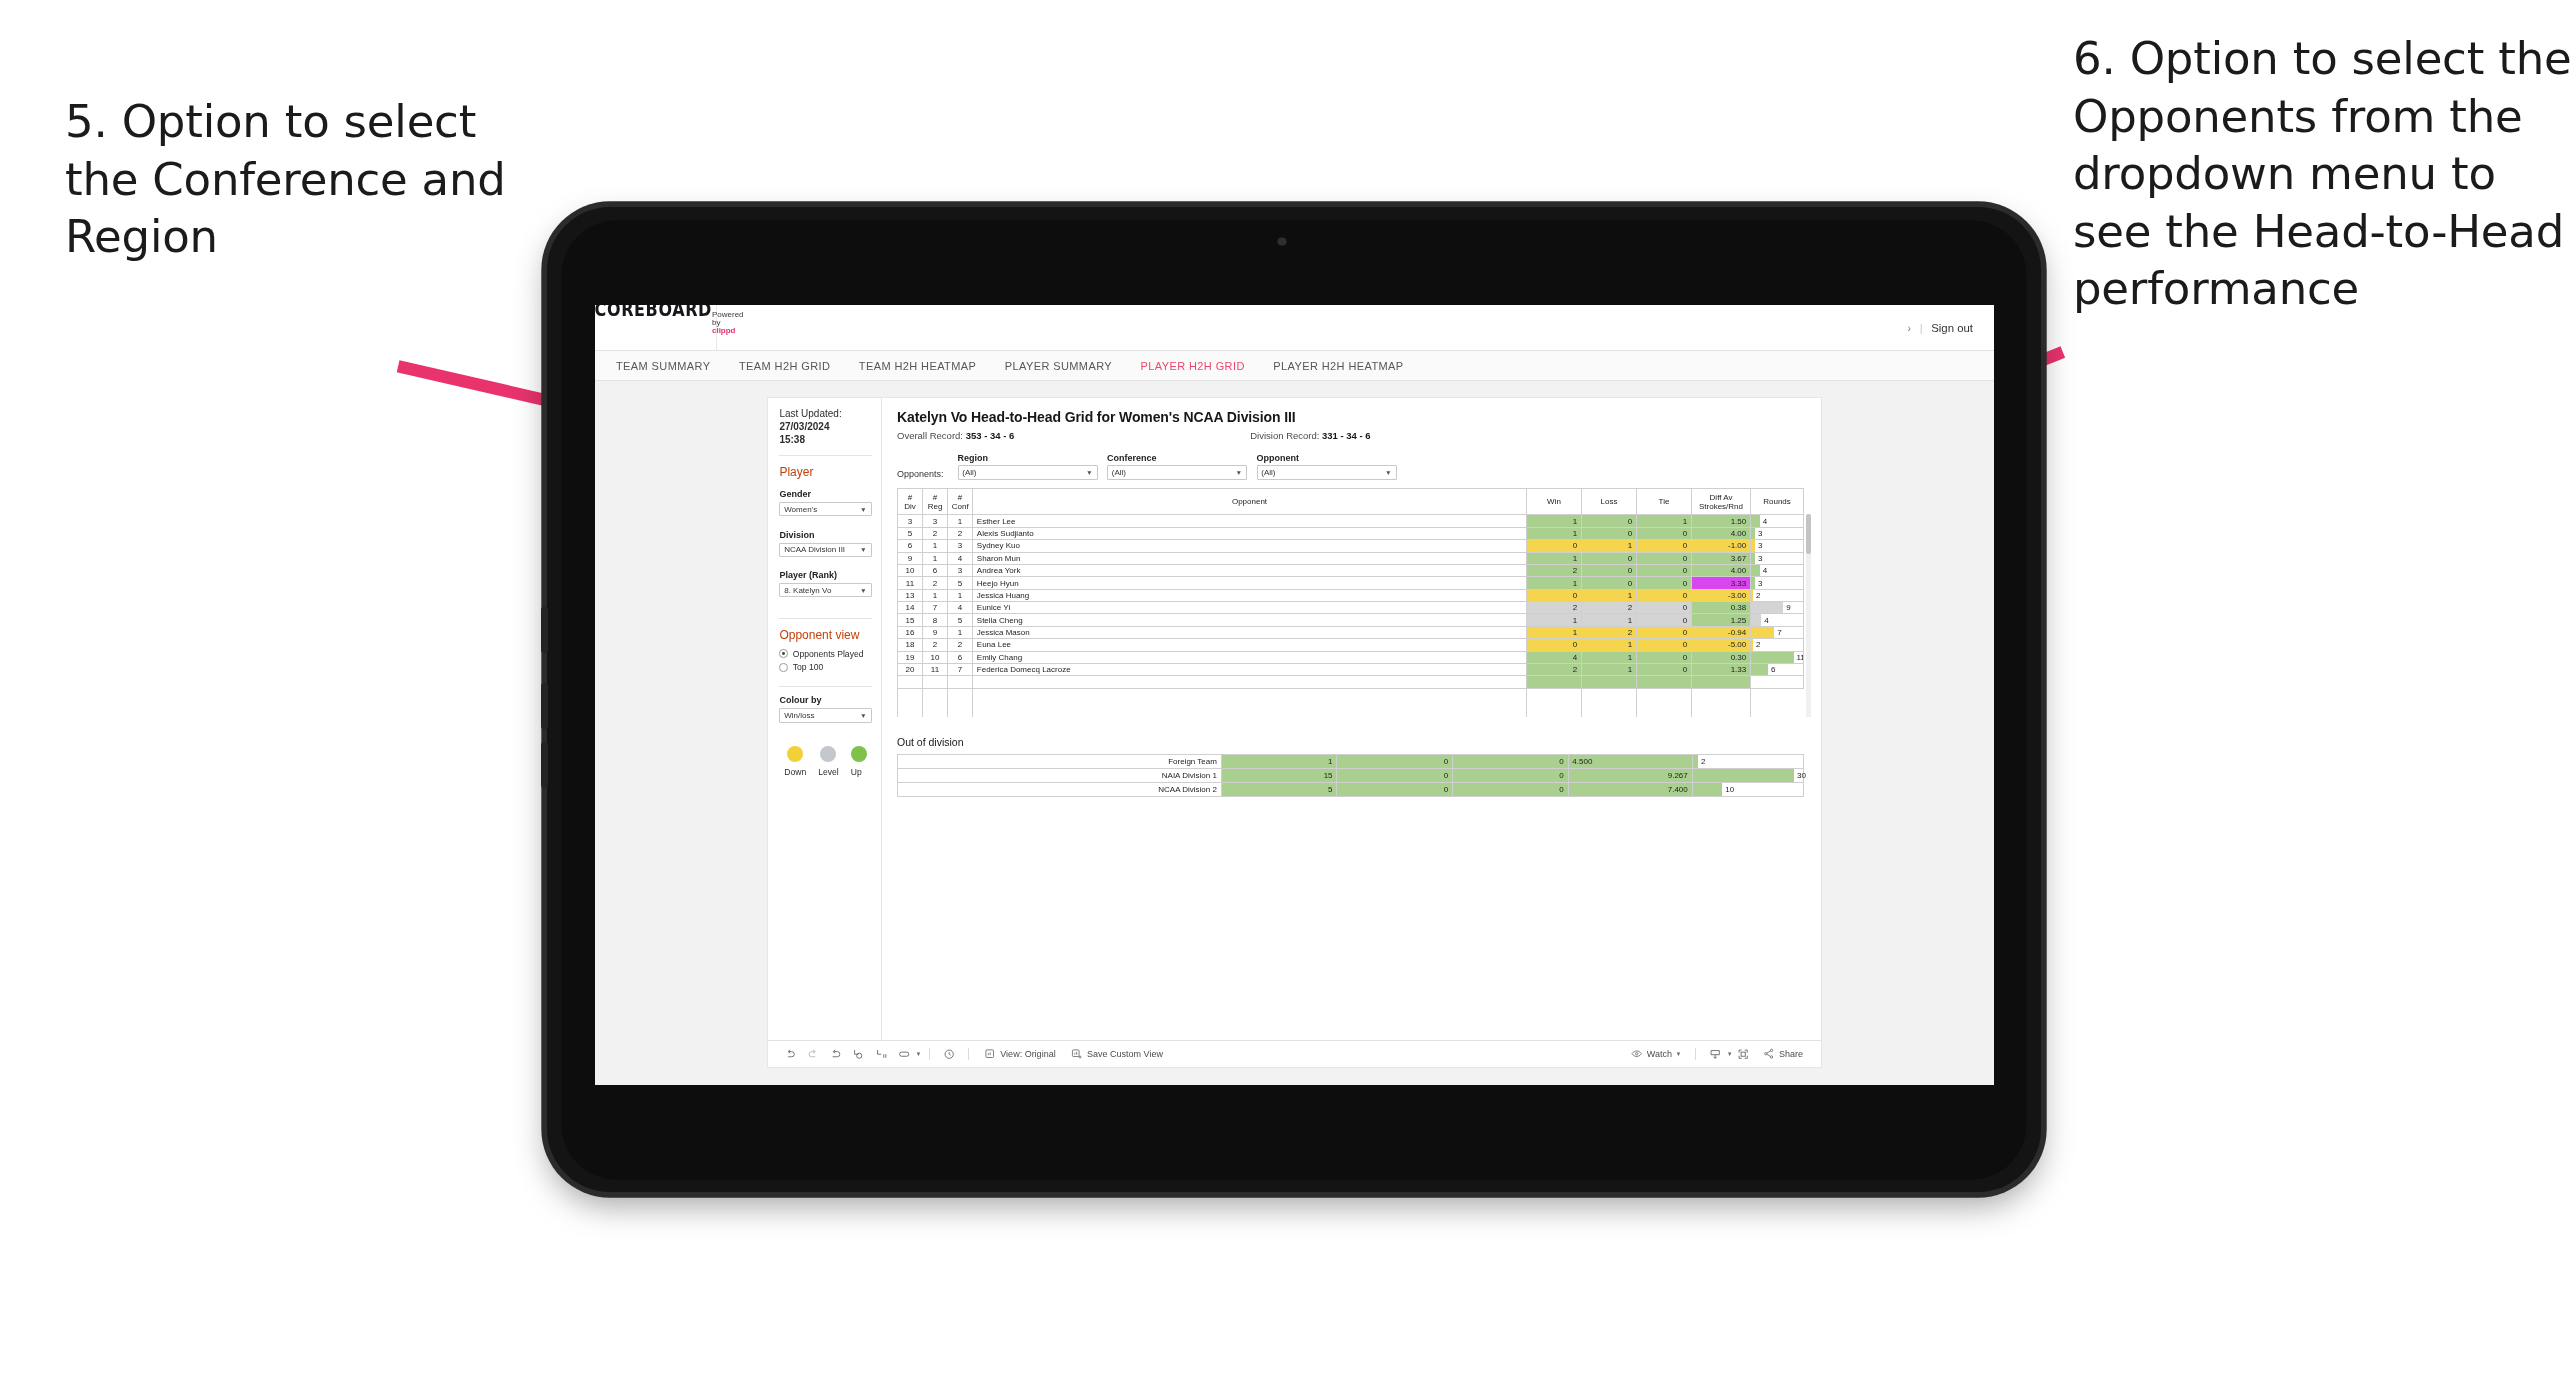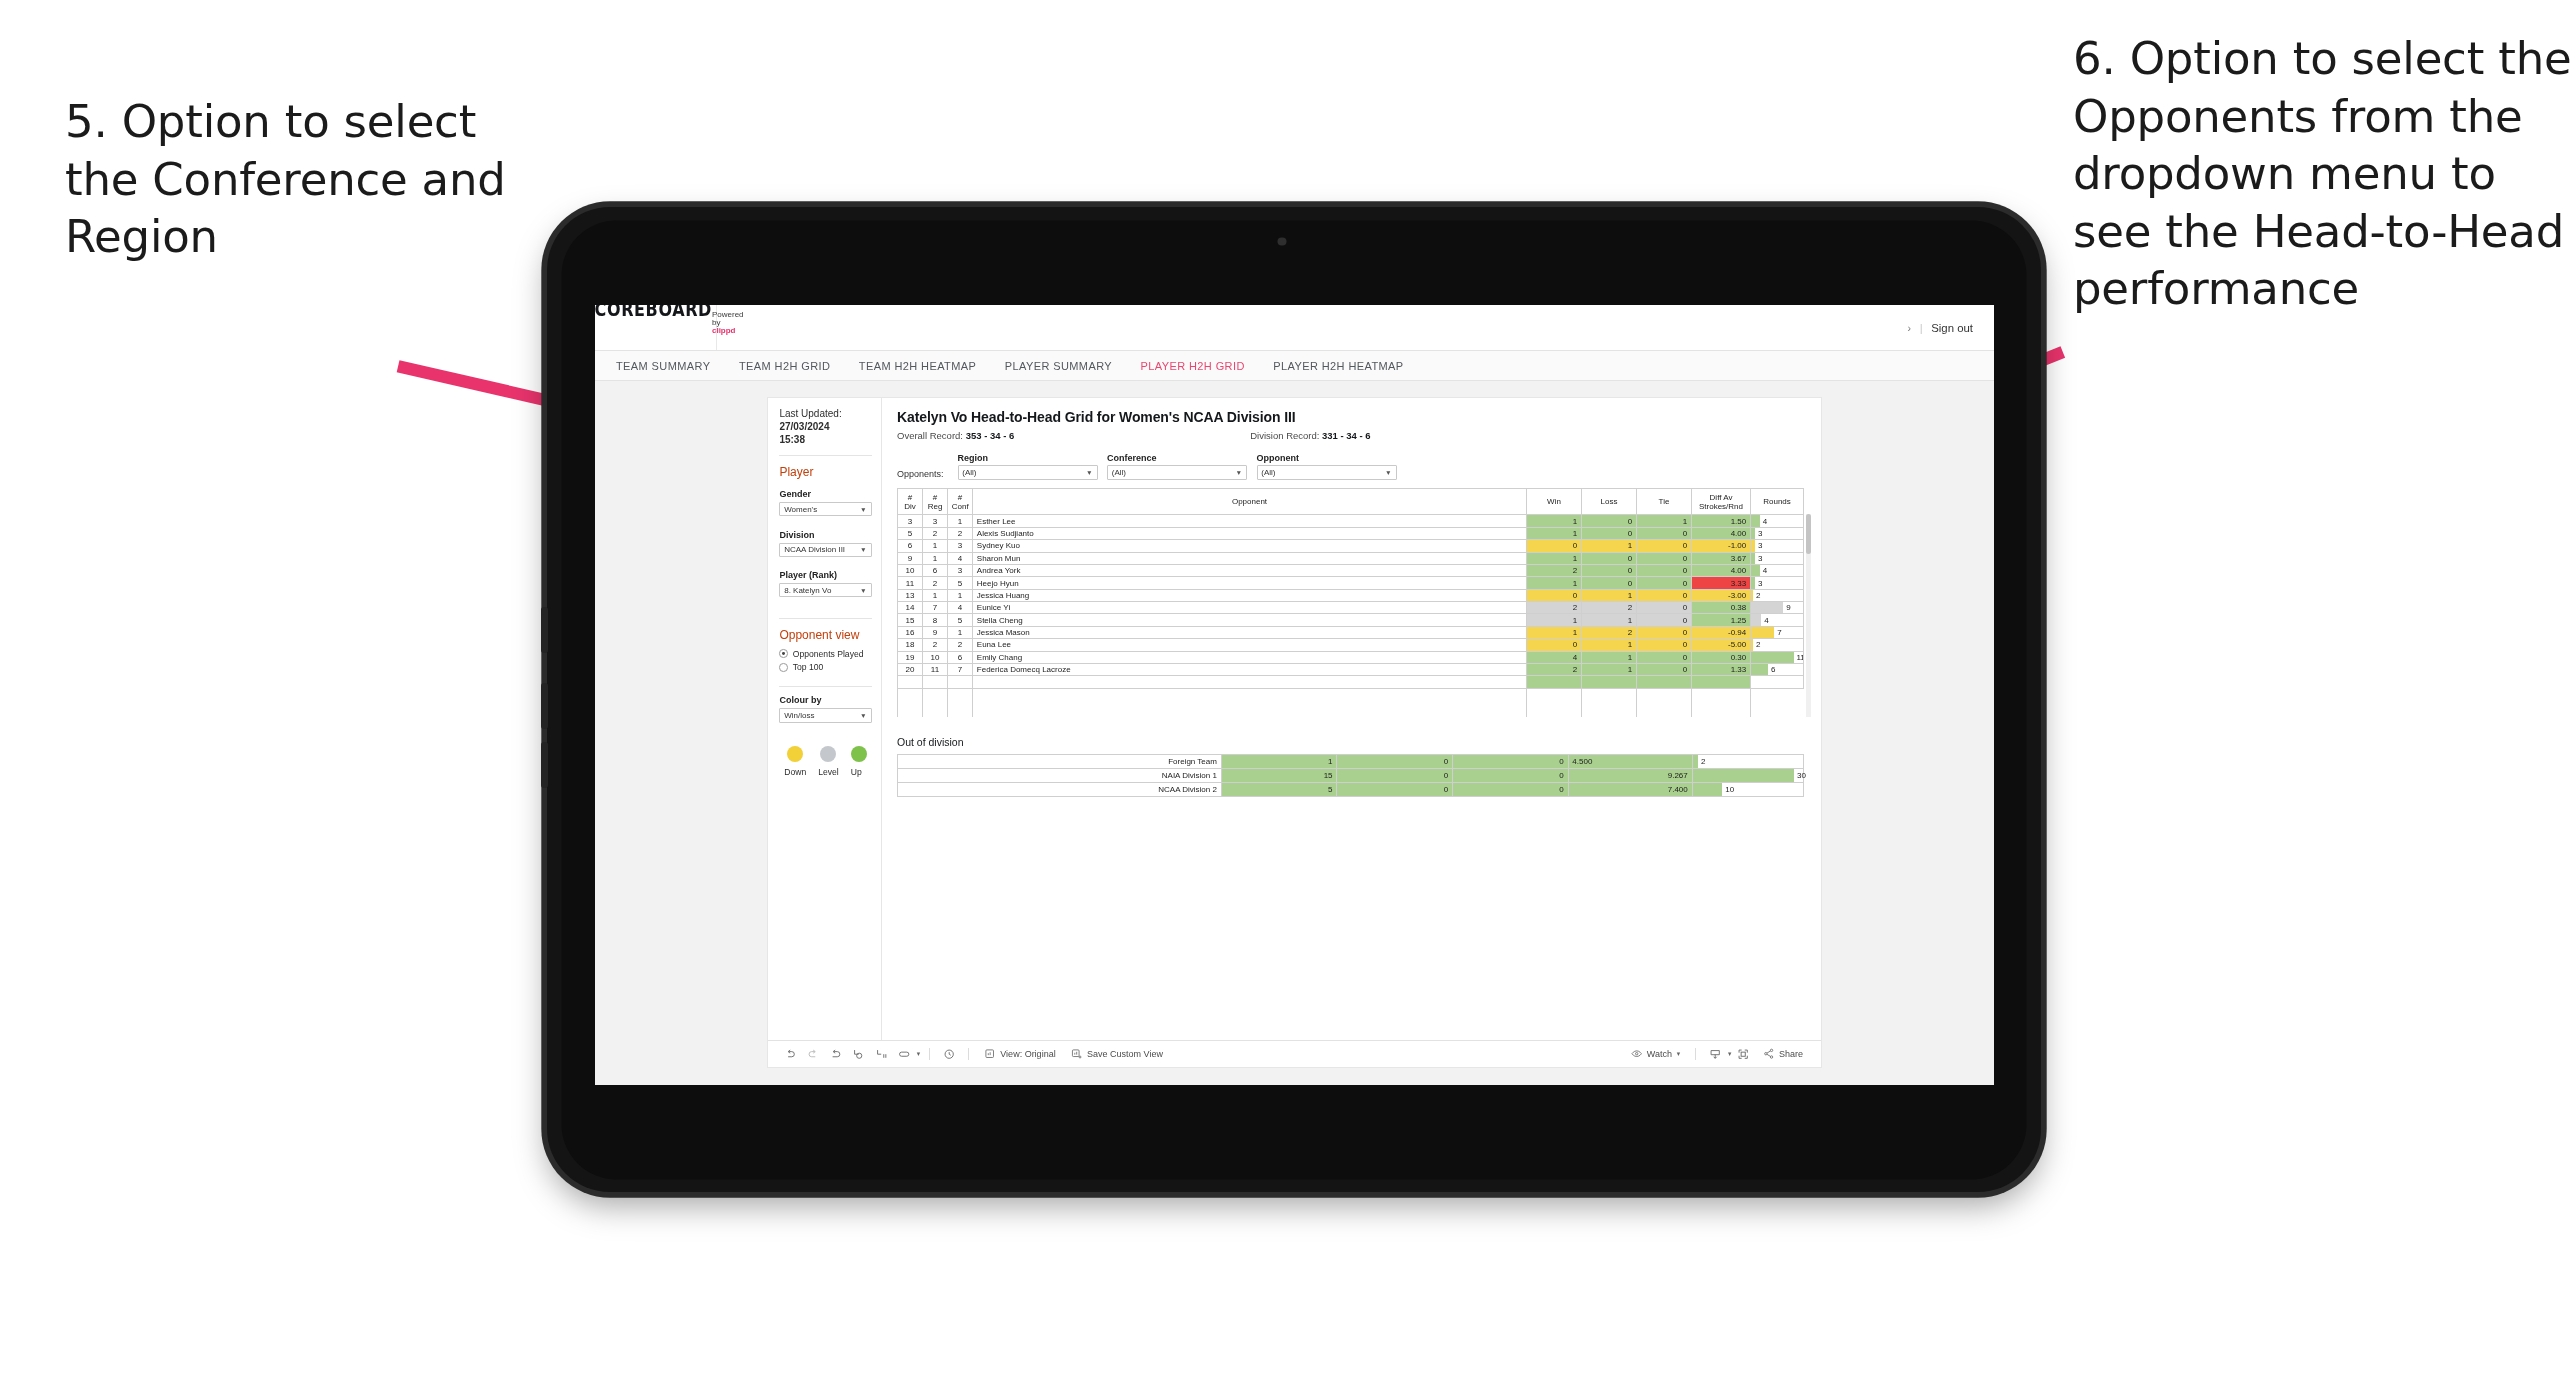--- a/index.html
+++ b/index.html
@@ -395,21 +395,21 @@
                     </td>
                   </tr>
                   <tr>
                     <td class="c-div">11</td>
                     <td class="c-reg">2</td>
                     <td class="c-conf">5</td>
                     <td class="c-opp">Heejo Hyun</td>
                     <td class="c-num" style="background: rgb(169, 208, 142);">1</td>
                     <td class="c-num" style="background: rgb(169, 208, 142);">0</td>
                     <td class="c-num" style="background: rgb(169, 208, 142);">0</td>
-                    <td class="c-diff" style="background: #ef4444; text-align: right;">3.33</td>
+                    <td class="c-diff" style="background: #d946ef; text-align: right;">3.33</td>
                     <td class="c-rounds barcell">
                       <span class="bar" style="width:8%;background:#a9d08e"></span>
                       <span class="barlab" style="left:8%">3</span>
                     </td>
                   </tr>
                   <tr>
                     <td class="c-div">13</td>
                     <td class="c-reg">1</td>
                     <td class="c-conf">1</td>
                     <td class="c-opp">Jessica Huang</td>

